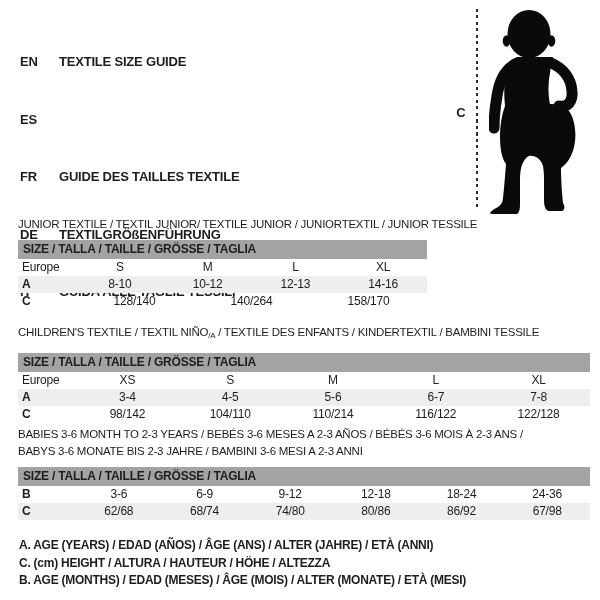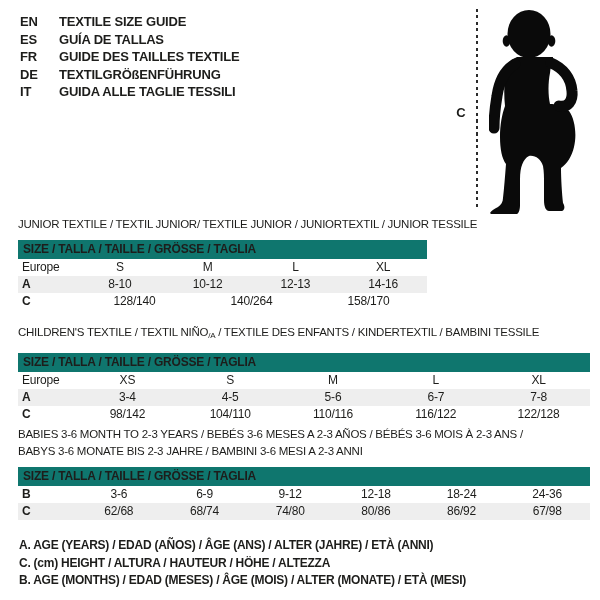--- a/index.html
+++ b/index.html
@@ -2,37 +2,37 @@
 <html><head>
 <meta charset="utf-8">
 <style>
   html,body{margin:0;padding:0;background:#fff;}
   .canvas{
     position:relative;width:600px;height:600px;background:#ffffff;overflow:hidden;
     font-family:"Liberation Sans", sans-serif;color:#1d1d1b;
   }
   
   .lang-list{position:absolute;left:20px;top:13px;font-size:13px;font-weight:bold;line-height:17.6px;letter-spacing:-0.2px;}
-  .lang-row{display:flex;}
+  .lang-row{display:flex;margin-top:40px;}
   .lang-code{width:39px;}
   
   .c-label{position:absolute;left:450px;top:105px;width:22px;text-align:center;font-size:13px;font-weight:bold;}
   .dotted-line{position:absolute;left:476px;top:9px;width:2px;height:199px;
     background:repeating-linear-gradient(to bottom,#2b2b2b 0 3px,transparent 3px 6.5px);}
   svg.baby{position:absolute;left:489px;top:7px;width:105px;height:207px;}
   
   .table-section{position:absolute;left:18px;}
   .t1{top:216px;width:409px;}
   .t2{top:324px;width:572px;}
   .t3{top:426px;width:572px;}
   .tbl-title{margin:0;font-size:11.5px;font-weight:normal;line-height:17px;letter-spacing:-0.25px;white-space:nowrap;}
   .t1 .tbl{margin-top:7px;}
   .t2 .tbl{margin-top:9px;}
   .t3 .tbl{margin-top:7px;}
-  .size-bar{height:19px;line-height:19px;background:#0f766e;font-size:12px;font-weight:bold;padding-left:5px;letter-spacing:-0.2px;}
+  .size-bar{height:19px;line-height:19px;background:#a3a3a3;font-size:12px;font-weight:bold;padding-left:5px;letter-spacing:-0.2px;}
   .row{display:flex;height:17px;line-height:17.5px;font-size:12px;letter-spacing:-0.2px;}
   .row.shaded{background:#eeeeee;}
   .row-label{width:54px;padding-left:4px;flex:none;}
   .row-label.bold{font-weight:bold;}
   .cell{flex:1;text-align:center;}
   
   .legend{position:absolute;left:19px;top:537px;font-size:12px;font-weight:bold;line-height:17.6px;letter-spacing:-0.25px;white-space:nowrap;}
   .sub{font-size:8px;vertical-align:-2px;}
 </style>
 </head>
@@ -40,21 +40,20 @@
 
 <div class="canvas">
 
   <div class="lang-list">
       <div class="lang-row">
         <span class="lang-code">EN</span>
         <span>TEXTILE SIZE GUIDE</span>
       </div>
       <div class="lang-row">
         <span class="lang-code">ES</span>
-        <span>GUÍA DE TALLAS</span>
       </div>
       <div class="lang-row">
         <span class="lang-code">FR</span>
         <span>GUIDE DES TAILLES TEXTILE</span>
       </div>
       <div class="lang-row">
         <span class="lang-code">DE</span>
         <span>TEXTILGRÖßENFÜHRUNG</span>
       </div>
       <div class="lang-row">
@@ -156,21 +155,21 @@
             <span class="cell">3-4</span>
             <span class="cell">4-5</span>
             <span class="cell">5-6</span>
             <span class="cell">6-7</span>
             <span class="cell">7-8</span>
           </div>
           <div class="row">
             <span class="row-label bold">C</span>
             <span class="cell">98/142</span>
             <span class="cell">104/110</span>
-            <span class="cell">110/116</span>
+            <span class="cell">110/214</span>
             <span class="cell">116/122</span>
             <span class="cell">122/128</span>
           </div>
         </div>
     </div>
   </section>
 
   <section class="table-section t3">
     <h2 class="tbl-title">
         <div><span>BABIES 3-6 MONTH TO 2-3 YEARS / BEBÉS 3-6 MESES A 2-3 AÑOS / BÉBÉS 3-6 MOIS À 2-3 ANS /</span></div>

